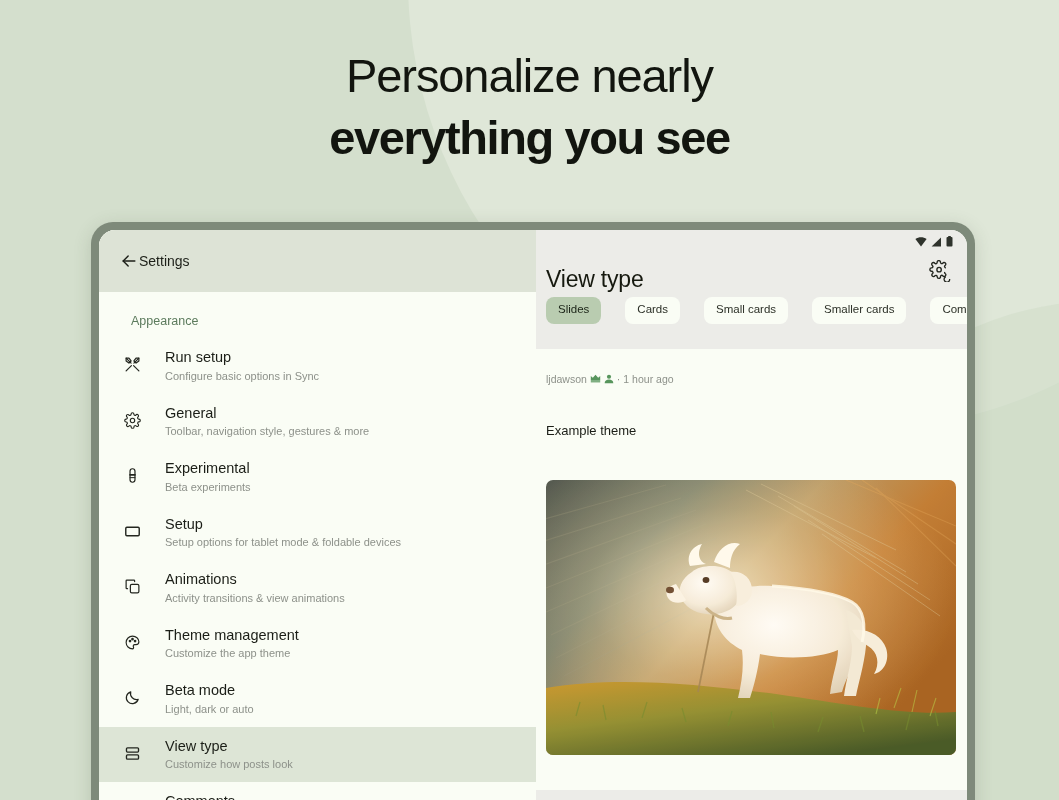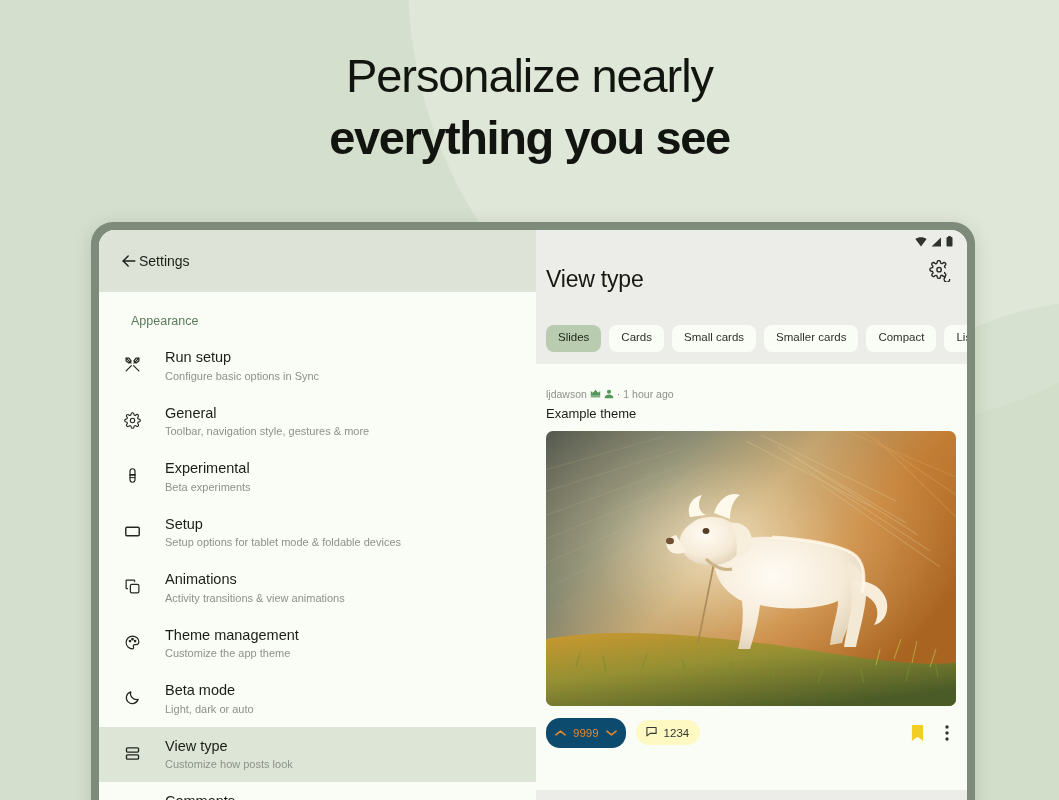--- a/index.html
+++ b/index.html
@@ -123,40 +123,40 @@
   .gear-btn {
     position: absolute; right: 14px; top: 30px;
     width: 24px; height: 24px;
     z-index: 5;
   }
   .rp-title {
     font-size: 23px; color: #16190f; font-weight: 400;
     letter-spacing: -.2px; padding-left: 0;
   }
   .chips {
-    display: flex; gap: 8px; margin-top: 32px;
-    padding-bottom: 12px;
+    display: flex; gap: 24px; margin-top: 4px;
+    padding-bottom: 25px;
   }
   .chip {
     background: #fafdf5;
     border-radius: 8px;
     font-size: 11.5px;
     color: #2c3027;
     padding: 7px 12px 8px 12px;
     white-space: nowrap;
     line-height: 1;
   }
   .chip.active { background: #b9ccb0; color: #1b2417; }
 
   .post-card {
     background: #fafdf5;
     flex: 1;
     padding: 24px 10px 0 10px;
     overflow: hidden;
-    display: flex; flex-direction: column;
+    display: flex; flex-direction: column; gap: 32px;
   }
   .meta { font-size: 10.5px; color: #8d918a; display: flex; align-items: center; gap: 3px; }
   .meta .user { color: #8d918a; }
   .meta .badge-ico svg { display: block; }
   .post-title { font-size: 13px; color: #1b1e17; margin-top: 6px; }
 
   .photo {
     margin-top: 10px;
     width: 410px; height: 275px;
     border-radius: 7px;

